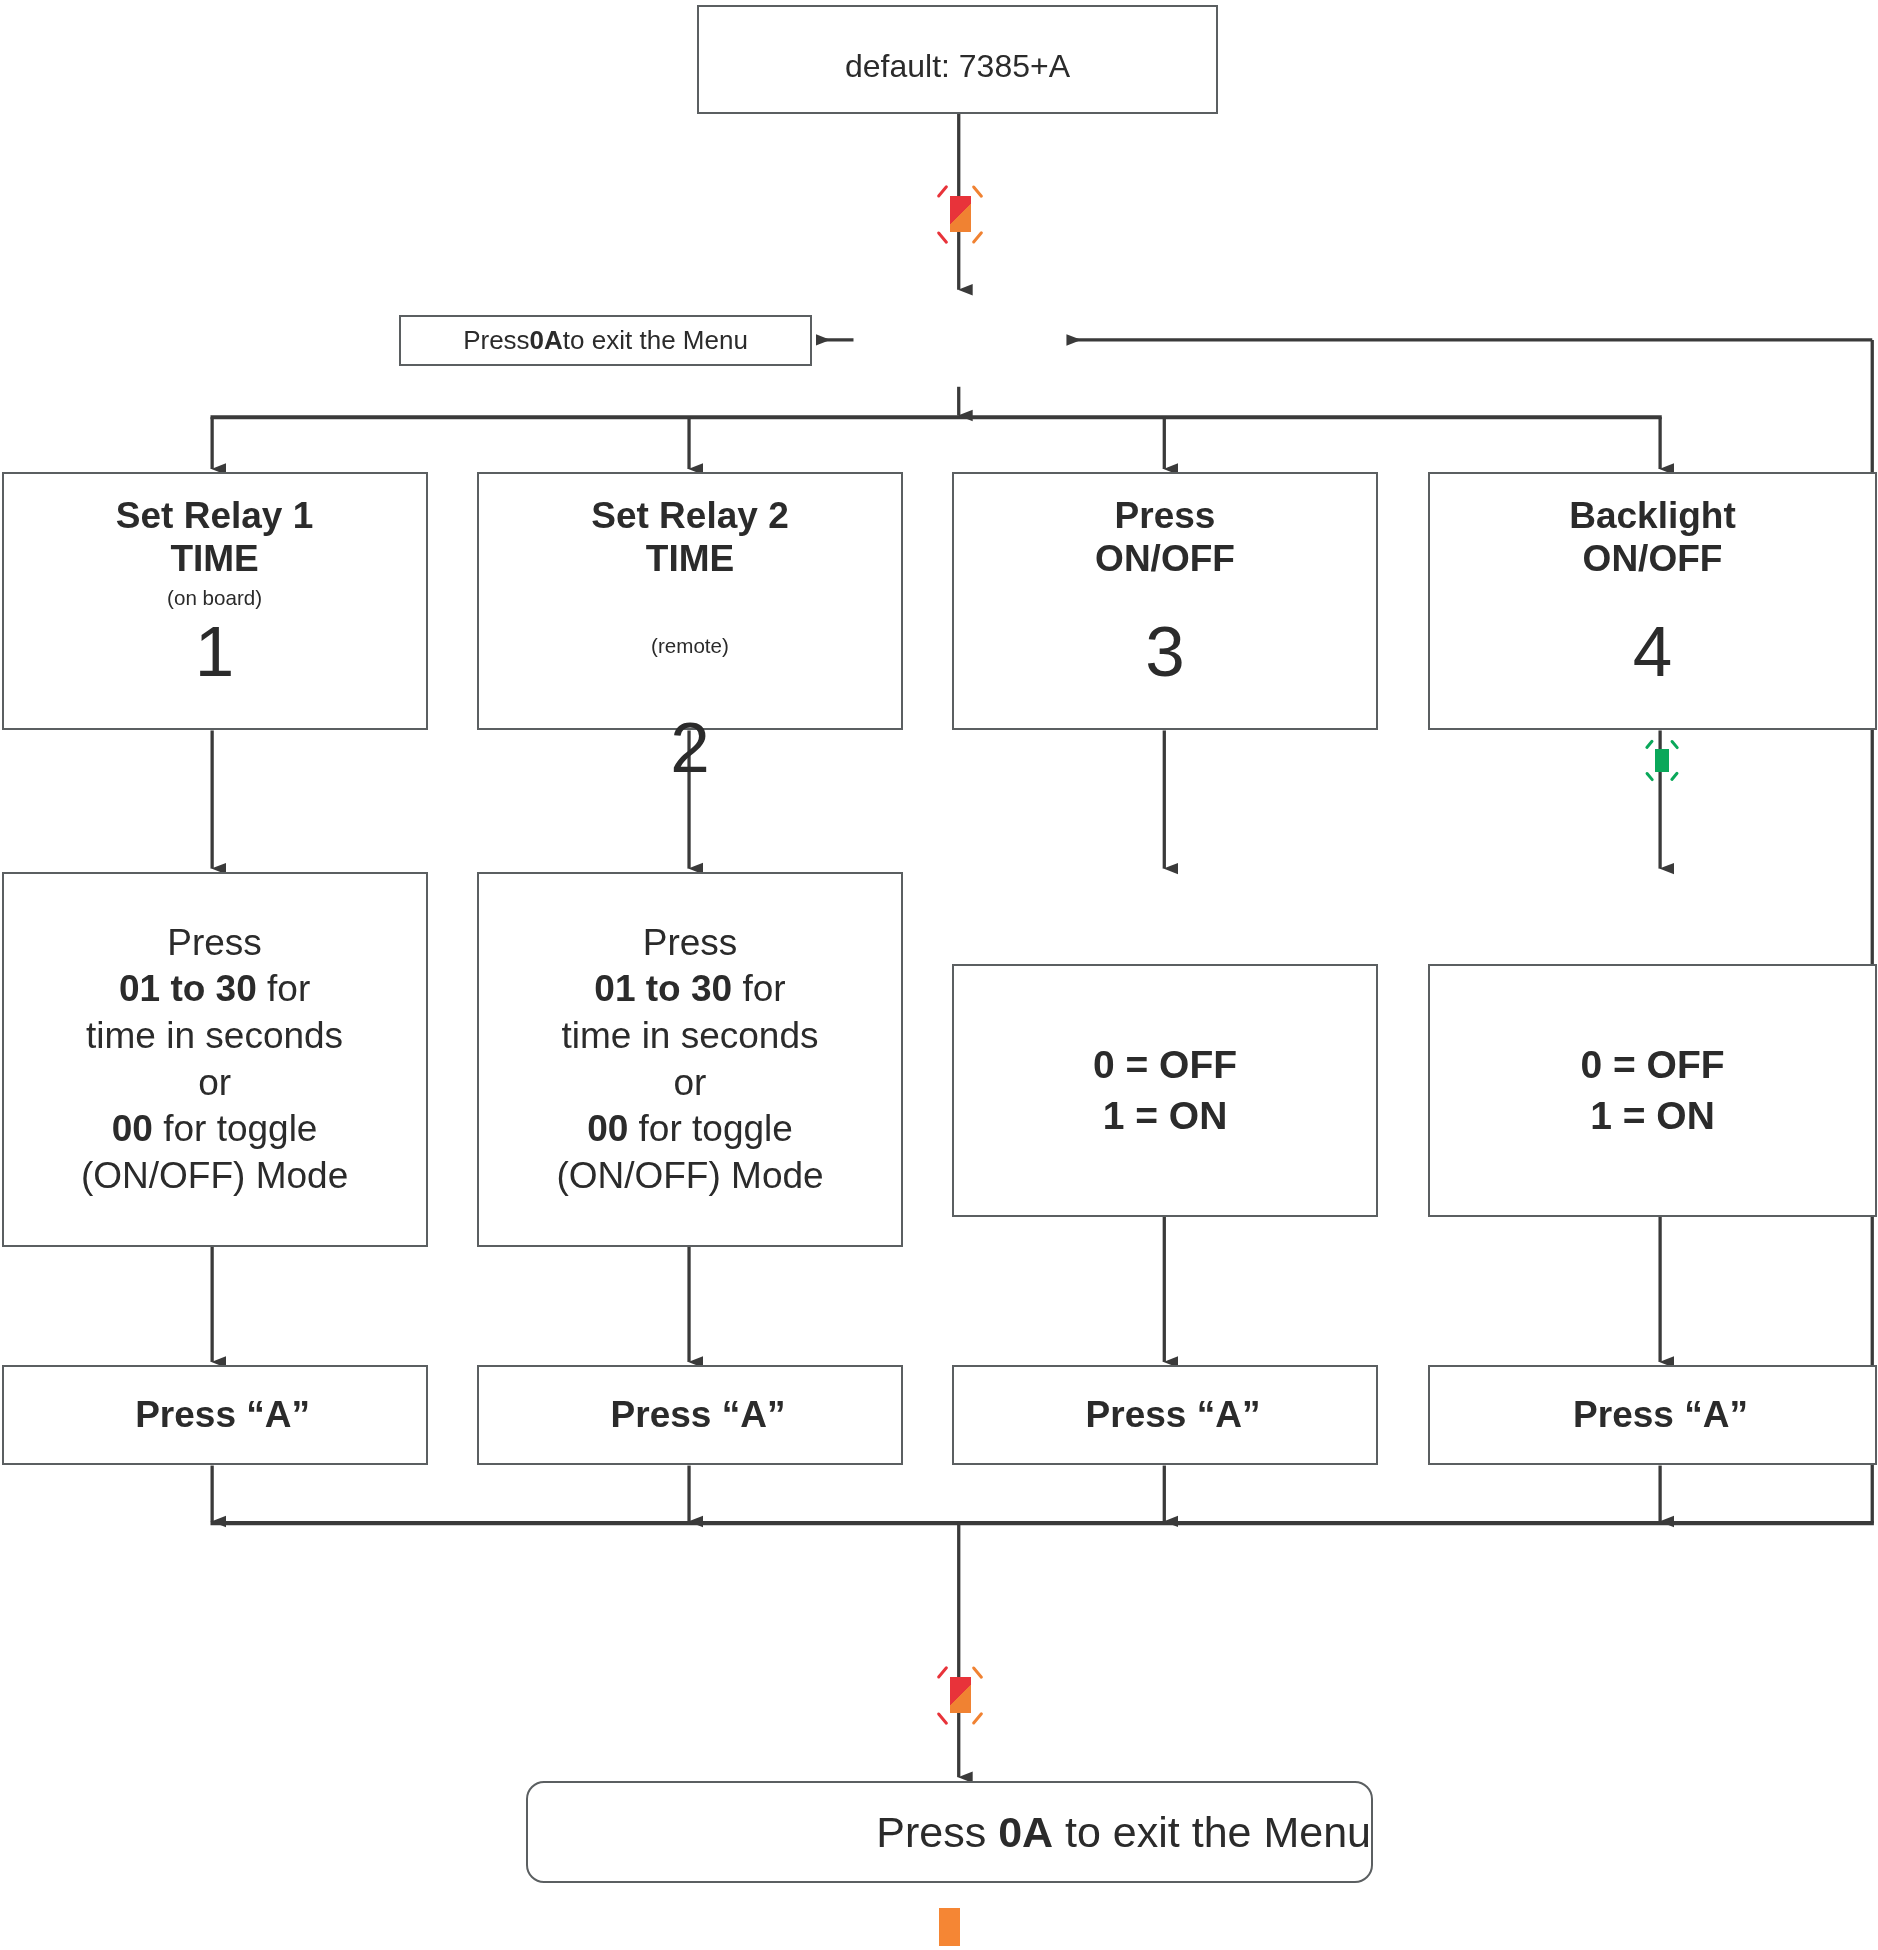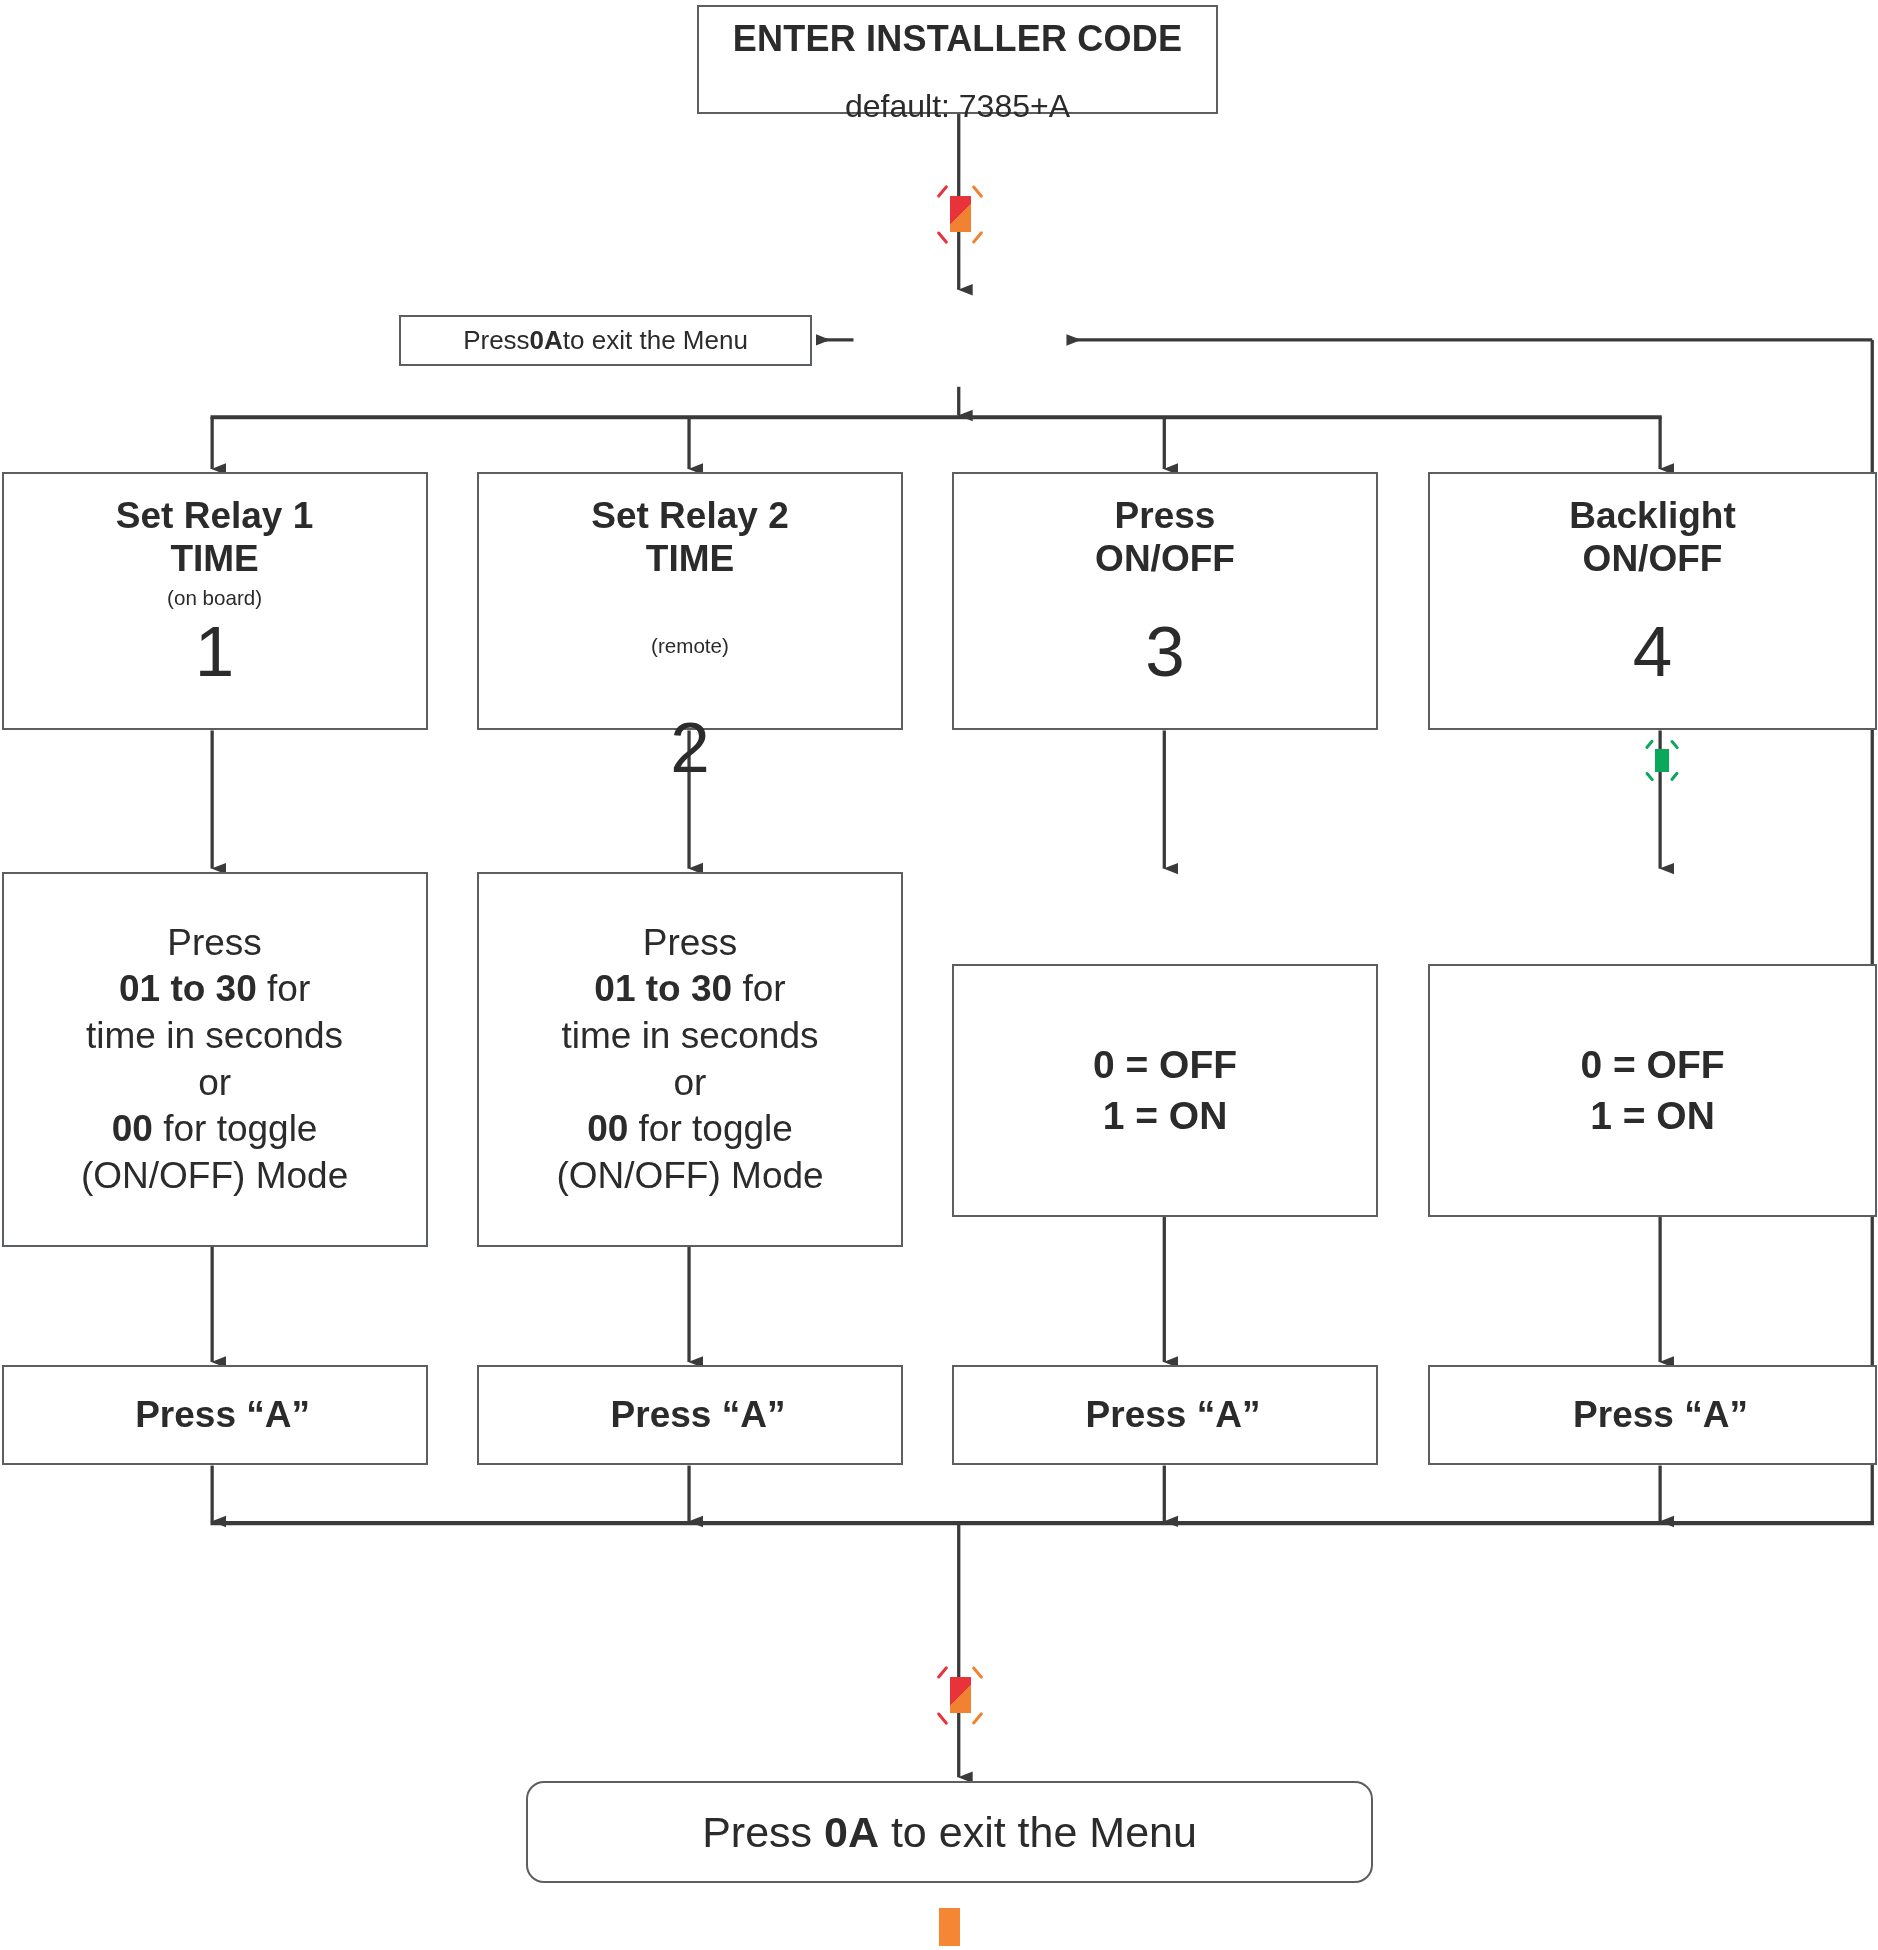--- a/index.html
+++ b/index.html
@@ -104,20 +104,21 @@
   .pressa-box {
     top: 1365px; height: 100px;
     font-size: 37px; font-weight: bold; padding-left: 16px;
   }
 
   
   #final-exit-box {
     left: 526px; top: 1781px; width: 847px; height: 102px;
     font-size: 43px; font-weight: normal;
     border-color: #5b5f61;
+    align-items: flex-end;
   }
   .strong { font-weight: bold; }
 
   
   .col1 { left: 1.6px;    width: 426px; }
   .col2 { left: 477px;  width: 426px; gap: 48px; }
   .col3 { left: 952px; width: 426px; }
   .col4 { left: 1428px; width: 449px; }
 
   
@@ -213,21 +214,20 @@
       <line x1="256" y1="1852" x2="2279" y2="1852" stroke-width="5"></line>
 
       <line x1="2277" y1="1852" x2="2277" y2="413" stroke-width="4"></line>
       <line x1="2277" y1="413" x2="1298" y2="413" stroke-width="4" marker-end="url(#arrowLeft)"></line>
 
       <line x1="1166" y1="1852" x2="1166" y2="2161" marker-end="url(#arrowDown)"></line>
     </g>
   </svg>
 
   <div class="node" id="installer-code-box">
-    <div class="title">ENTER INSTALLER CODE</div>
     <div class="sub">default: 7385+A</div>
   </div>
 
   <div class="led blink-red" id="led-top">
     <span class="ray tl"></span>
       <span class="ray tr"></span>
     <span class="ray bl"></span>
       <span class="ray br"></span>
     <span class="bulb"></span>
   </div>

